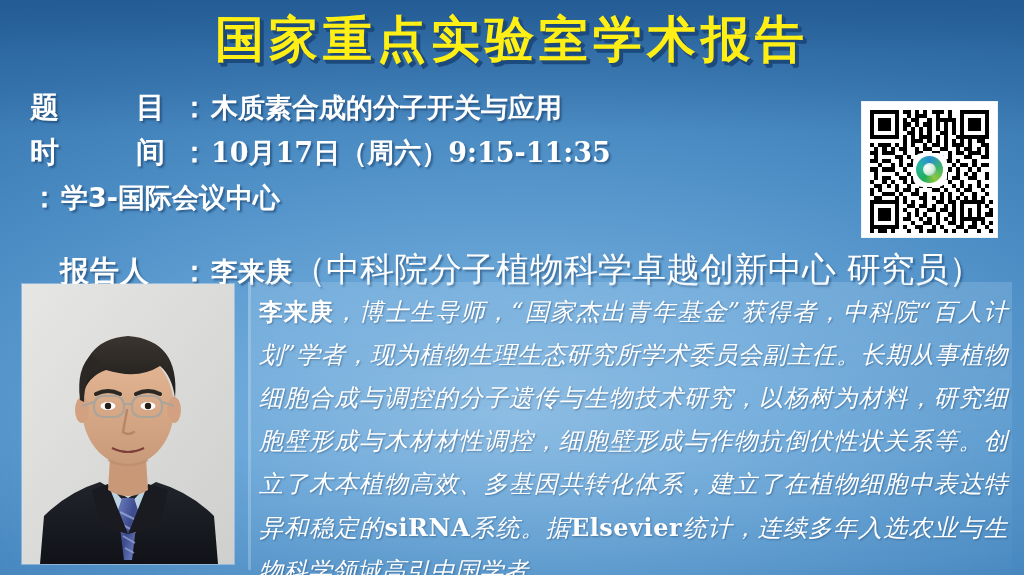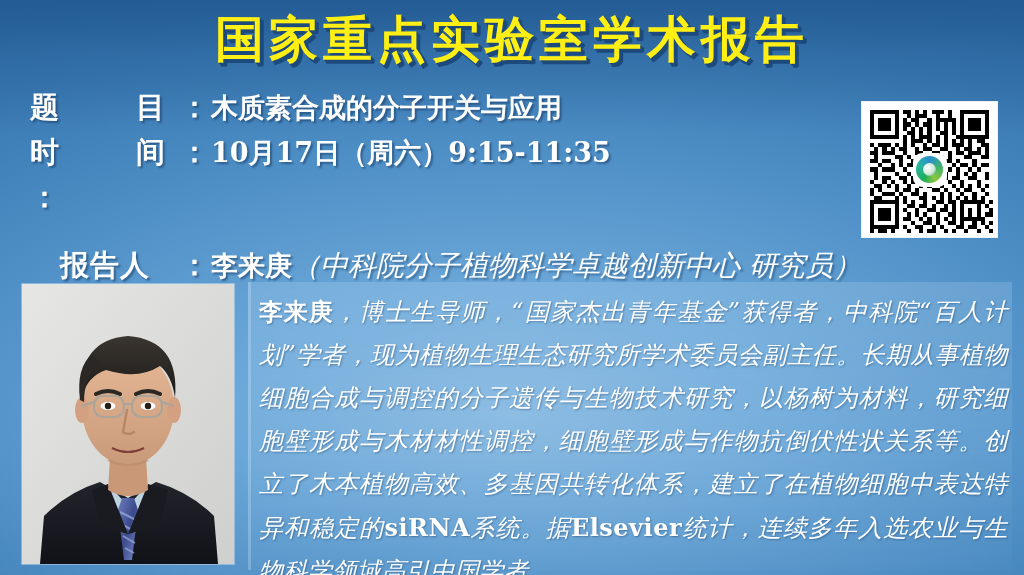--- a/index.html
+++ b/index.html
@@ -50,21 +50,21 @@
     text-shadow:2px 2px 2px rgba(20,55,95,.55);
   }
   .val{
     font-family:"DejaVu Sans","Liberation Sans",sans-serif;
     font-weight:bold;font-size:27px;color:#ffffff;letter-spacing:0px;
     text-shadow:2px 2px 2px rgba(20,55,95,.55);
   }
   .val.serif-time{font-family:"DejaVu Serif","Liberation Serif",serif;}
   .val-sub{
     font-family:"DejaVu Serif","Liberation Serif",serif;
-    font-style:italic;font-weight:normal;font-size:28px;color:#ffffff;
+    font-weight:normal;font-size:34px;color:#ffffff;
     text-shadow:2px 2px 2px rgba(20,55,95,.5);
     margin-top:24px;
   }
 
   
   .qr-box{
     position:absolute;left:862px;top:102px;width:135px;height:135px;
     background:#ffffff;padding:0;z-index:6;
     box-shadow:0 0 0 1px rgba(255,255,255,.9);
   }
@@ -131,20 +131,21 @@
     </div>
 
     <div class="info-row">
       <span class="lbl spaced">时　间</span>
       <span class="colon">：</span>
       <span class="val serif-time">10月17日（周六）9:15-11:35</span>
     </div>
 
     <div class="info-row">
       <span class="colon">：</span>
+      <span class="val">学3-国际会议中心</span>
     </div>
 
     <div class="info-row">
       <span class="lbl tight">报告人</span>
       <span class="colon">：</span>
       <span class="val">李来庚</span>
       <span class="val-sub">（中科院分子植物科学卓越创新中心 研究员）</span>
     </div>
 
   </div>

